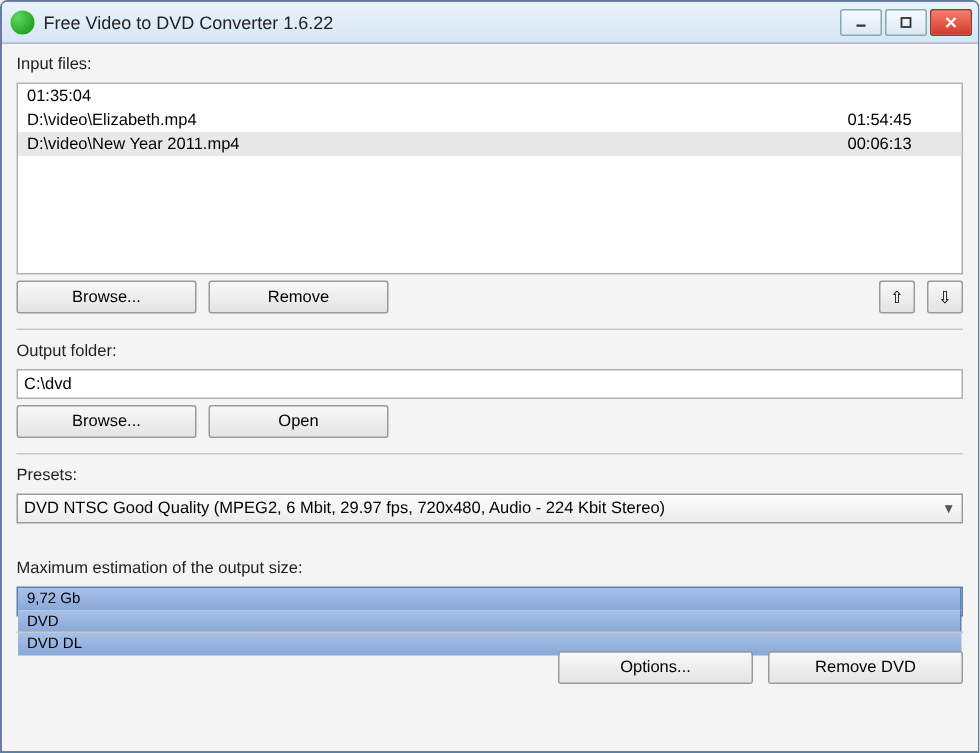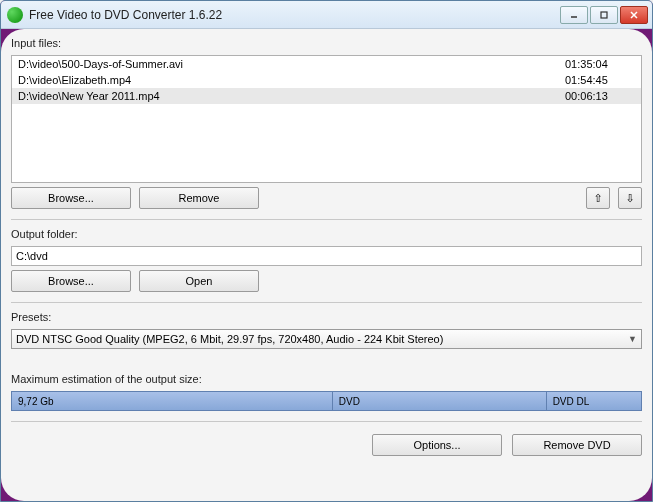--- a/index.html
+++ b/index.html
@@ -54,21 +54,20 @@
 }
 .win-btn svg { width: 10px; height: 10px; }
 
 .content {
   flex: 1;
   padding: 6px 10px;
   background: #f4f4f4;
   display: flex;
   flex-direction: column;
   gap: 4px;
-  border-radius: 23px;
 }
 .section-label { font-size: 11px; color: #222; margin-top: 2px; margin-bottom: 2px; }
 
 .file-list {
   background: #fff;
   border: 1px solid #b0b0b0;
   height: 128px;
   overflow: auto;
 }
 .file-row {
@@ -121,20 +120,21 @@
   display: flex;
   align-items: center;
 }
 .combo-text { flex: 1; }
 .combo-arrow { font-size: 9px; color: #555; }
 
 .size-bar {
   display: flex;
   height: 20px;
   border: 1px solid #6080b0;
+  flex-direction: column;
 }
 .size-seg {
   background: linear-gradient(#a8c0e8, #88a8d8);
   border-right: 1px solid #6080b0;
   padding: 2px 6px;
   font-size: 10px;
   display: flex;
   align-items: center;
 }
 .size-seg:last-child { border-right: none; }
@@ -176,21 +176,20 @@
       </div>
     </div>
   </div>
 
   <div class="content">
 
     <div class="section-label">Input files:</div>
 
     <div class="file-list">
       <div class="file-row">
-        <span class="file-path">D:\video\500-Days-of-Summer.avi</span>
         <span class="file-dur">01:35:04</span>
       </div>
       <div class="file-row">
         <span class="file-path">D:\video\Elizabeth.mp4</span>
         <span class="file-dur">01:54:45</span>
       </div>
       <div class="file-row selected">
         <span class="file-path">D:\video\New Year 2011.mp4</span>
         <span class="file-dur">00:06:13</span>
       </div>

